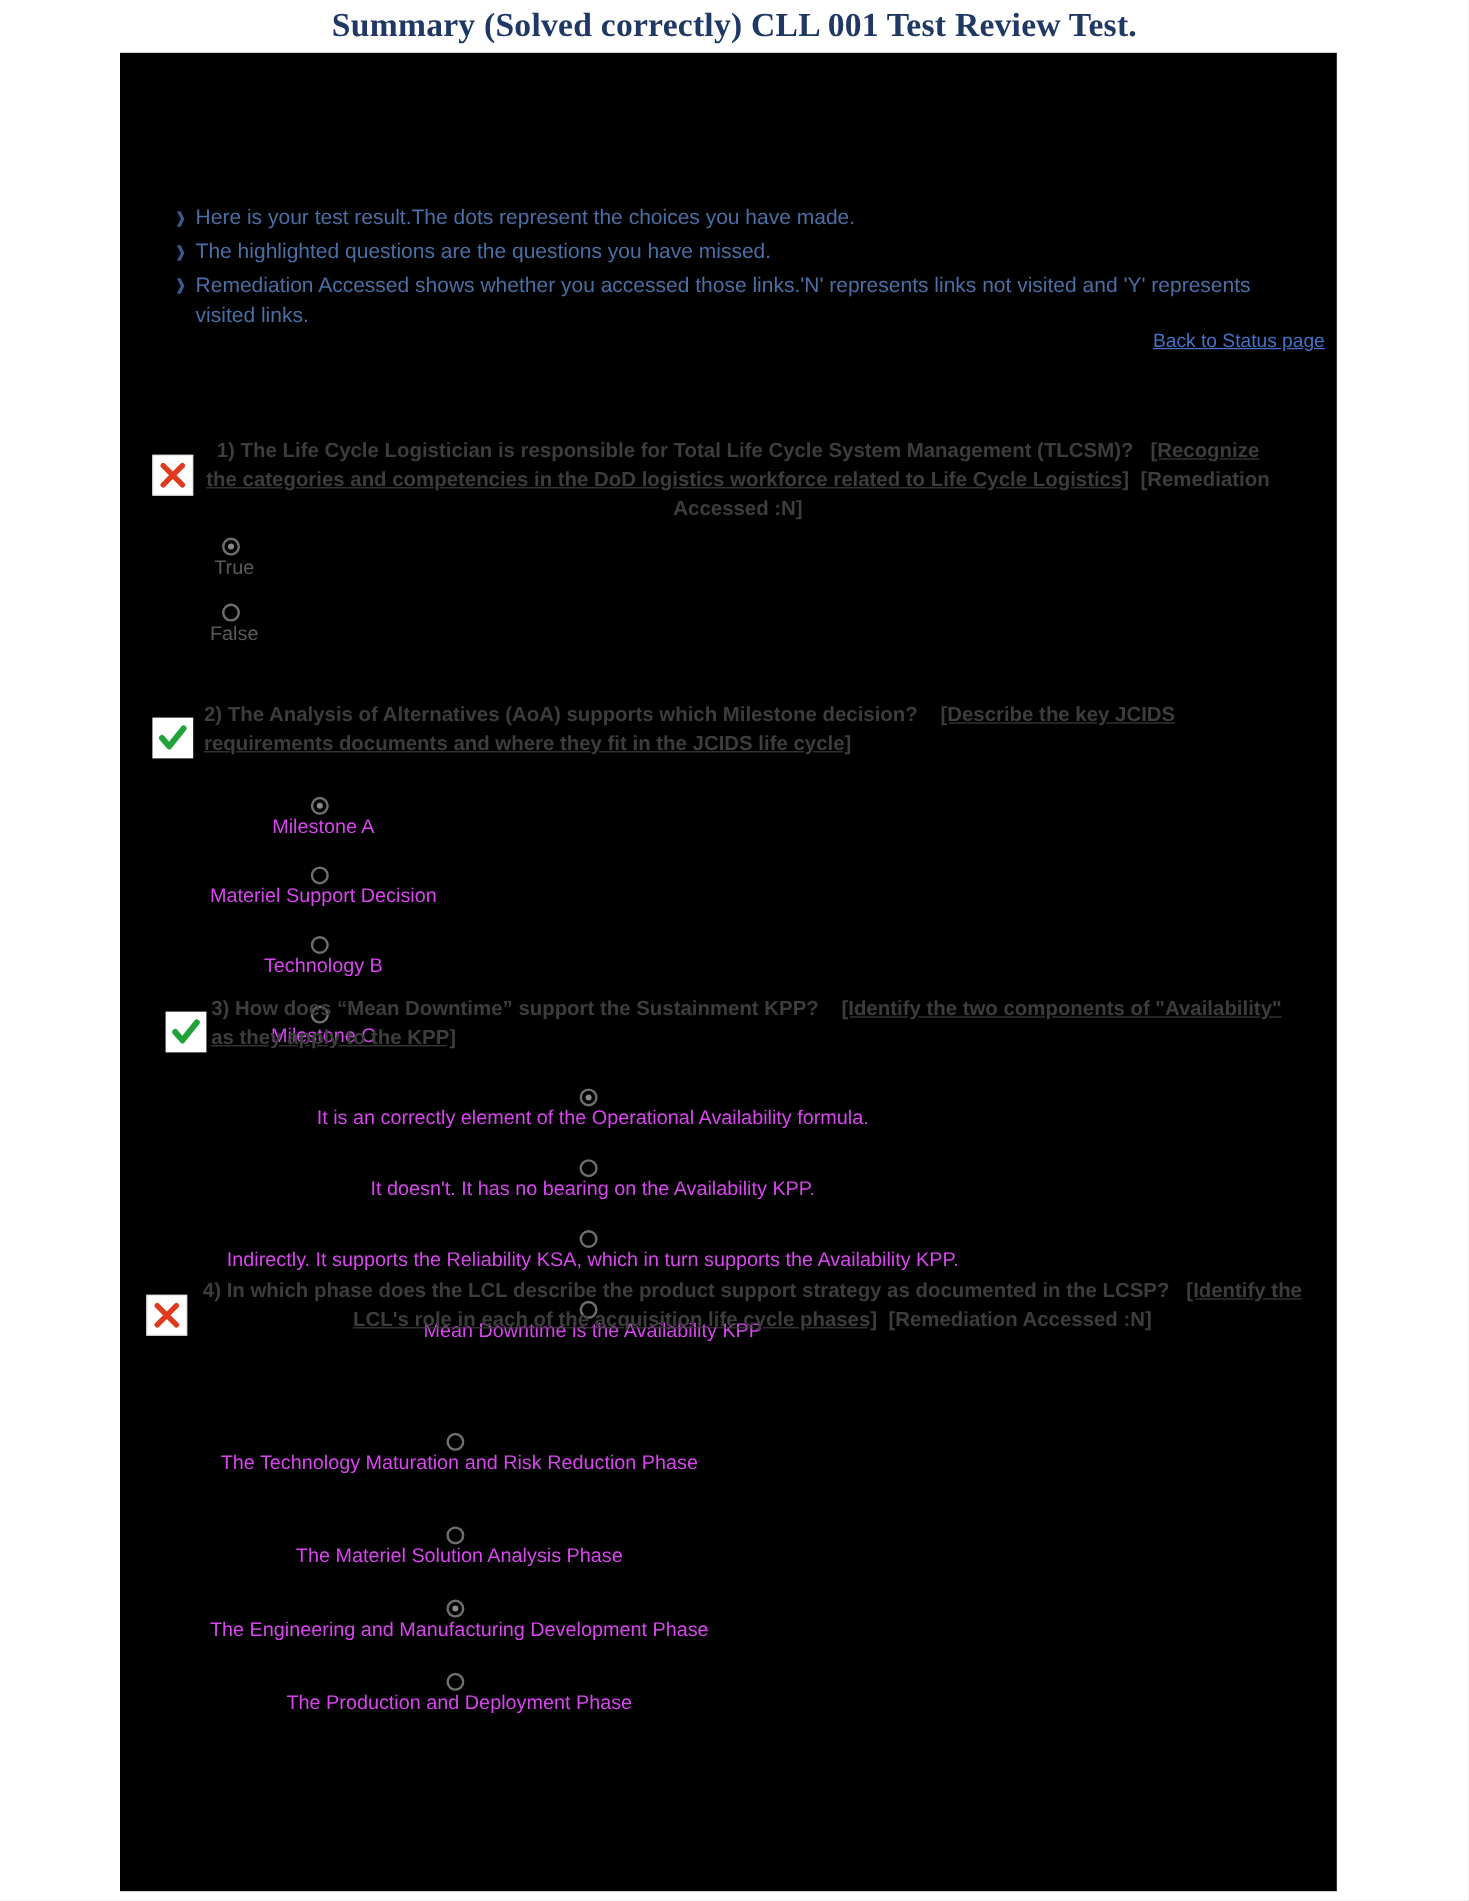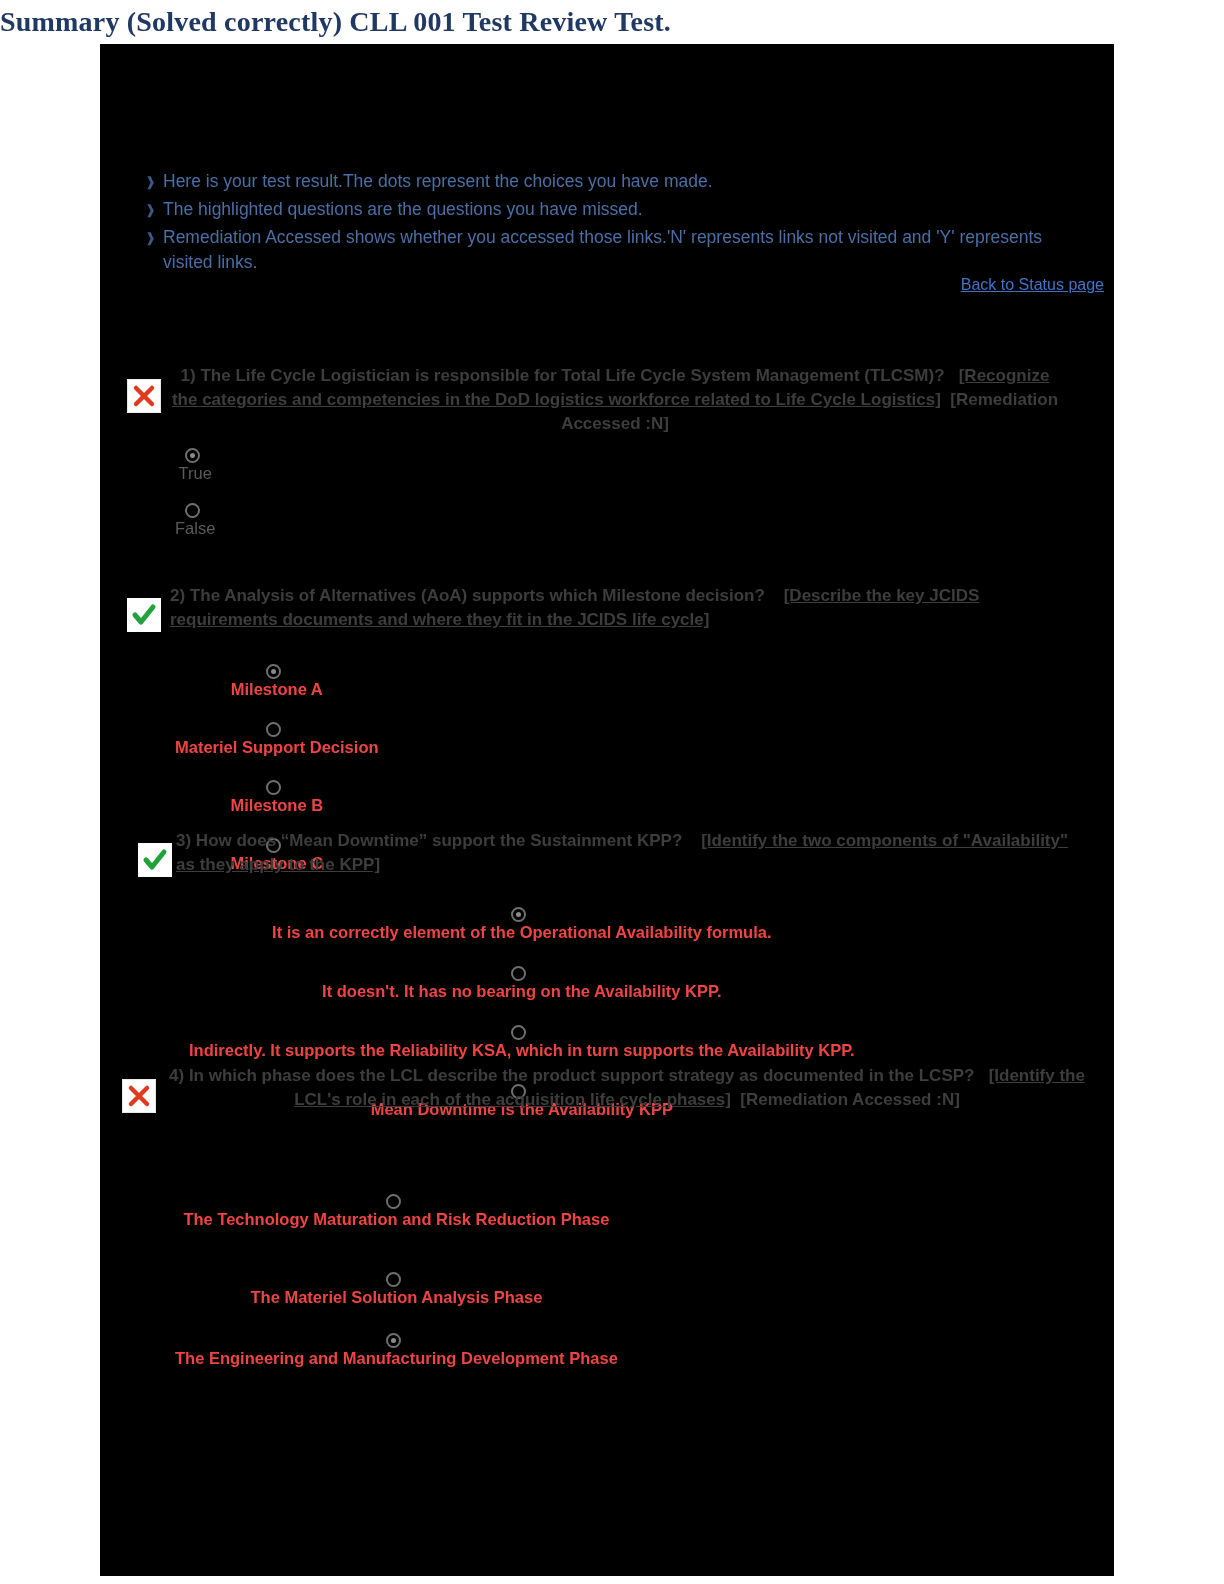--- a/index.html
+++ b/index.html
@@ -8,21 +8,21 @@
     background: #ffffff;
   }
   body {
     width: 1224px;
     height: 1584px;
     font-family: "Liberation Sans", sans-serif;
     position: relative;
     overflow: hidden;
   }
   .page-title {
-    text-align: left;
+    text-align: center;
     font-family: "Liberation Serif", serif;
     font-weight: bold;
     font-size: 28px;
     color: #1f3864;
     letter-spacing: 0.2px;
     padding-top: 6px;
     padding-bottom: 4px;
   }
   .doc-frame {
     position: absolute;
@@ -130,22 +130,22 @@
     content: "";
     position: absolute;
     left: 3px;
     top: 3px;
     width: 5px;
     height: 5px;
     border-radius: 50%;
     background: #8a8a8a;
   }
   .option-label {
-    color: #ef4444;
-    font-weight: bold;
+    color: #d946ef;
+    font-weight: normal;
     font-size: 16.5px;
     line-height: 20px;
   }
   .option-label.plain {
     font-weight: normal;
     color: #5a5a5a;
   }
 </style>
 </head>
 <body>
@@ -213,21 +213,21 @@
         <div class="option-row" style="margin-bottom:23px;">
           <span class="radio selected"></span>
           <span class="option-label">Milestone A</span>
         </div>
         <div class="option-row" style="margin-bottom:23px;">
           <span class="radio"></span>
           <span class="option-label">Materiel Support Decision</span>
         </div>
         <div class="option-row" style="margin-bottom:23px;">
           <span class="radio"></span>
-          <span class="option-label">Milestone B</span>
+          <span class="option-label">Technology B</span>
         </div>
         <div class="option-row">
           <span class="radio"></span>
           <span class="option-label">Milestone C</span>
         </div>
       </div>
     </div>
 
     <div class="question-block" style="top:785px;left:0;margin-left:14px;">
       <div class="marker" style="left:24px; top:14px; border:none; background:#ffffff;">
@@ -278,17 +278,21 @@
           <span class="option-label">The Technology Maturation and Risk Reduction Phase</span>
         </div>
         <div class="option-row" style="margin-bottom:26px;margin-top:43px;">
           <span class="radio"></span>
           <span class="option-label">The Materiel Solution Analysis Phase</span>
         </div>
         <div class="option-row" style="margin-bottom:26px;">
           <span class="radio selected"></span>
           <span class="option-label">The Engineering and Manufacturing Development Phase</span>
         </div>
+        <div class="option-row">
+          <span class="radio"></span>
+          <span class="option-label">The Production and Deployment Phase</span>
+        </div>
       </div>
     </div>
 
   </div>
 </div>
 
 </body></html>

